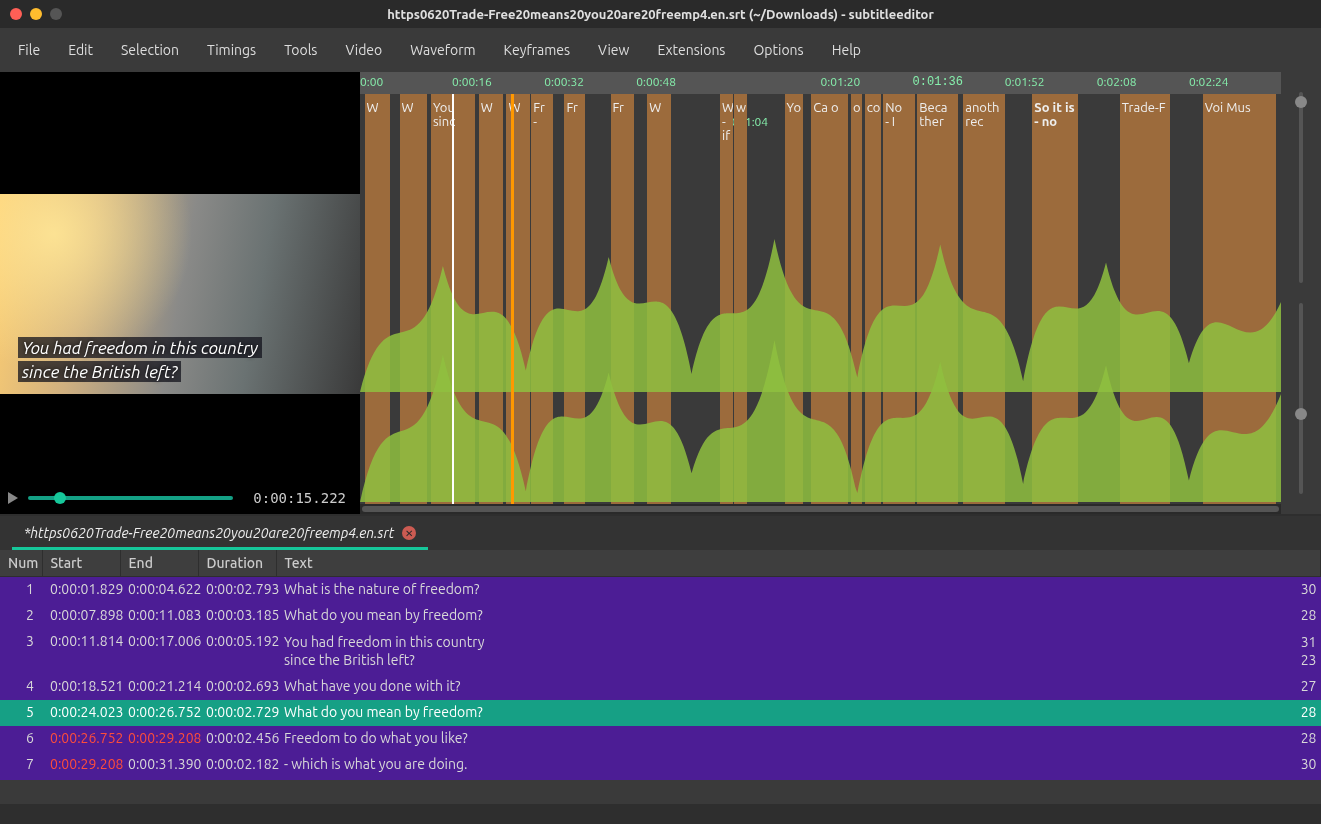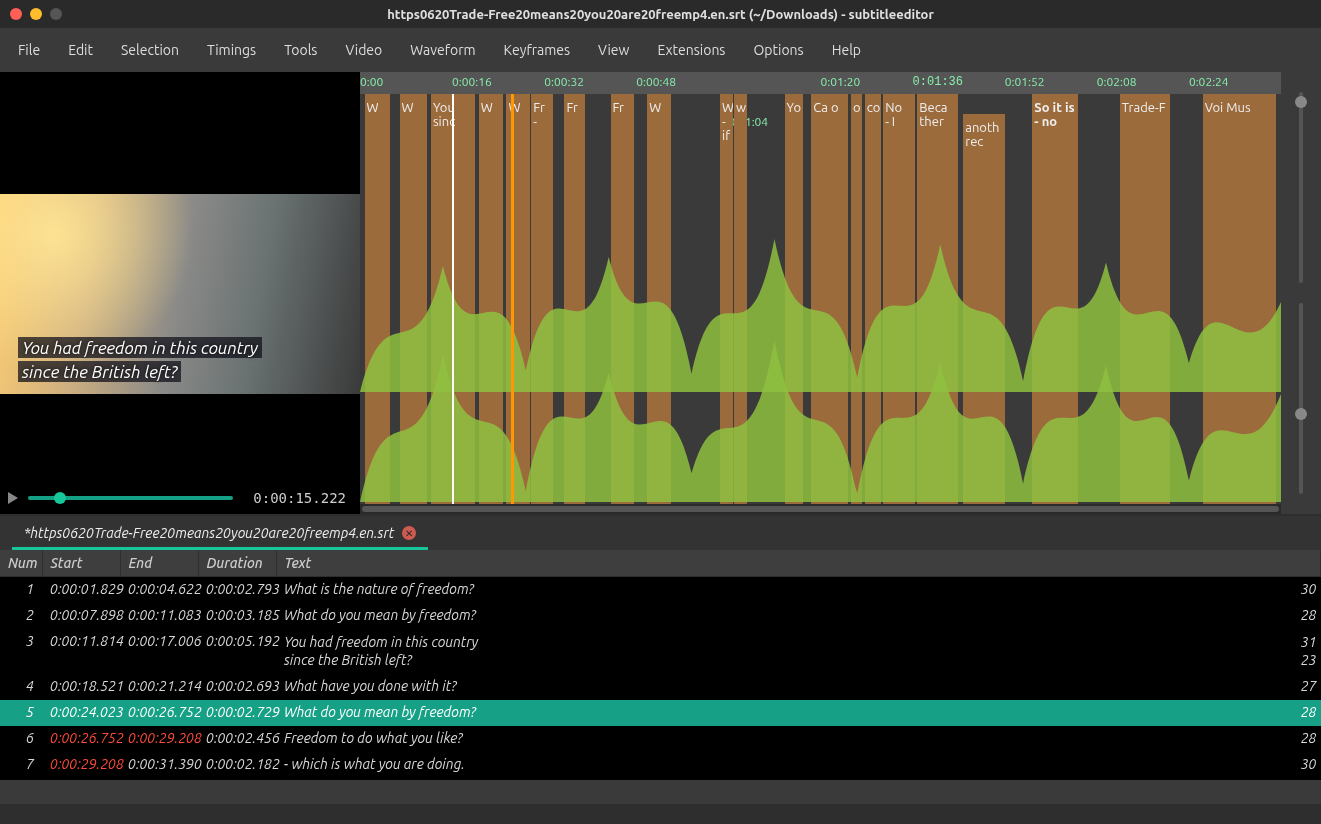--- a/index.html
+++ b/index.html
@@ -38,21 +38,21 @@
   .hscroll div{position:absolute;left:2px;right:2px;top:2px;bottom:2px;background:#555;border-radius:3px;}
   .sliders{width:40px;background:#3a3a3a;display:flex;flex-direction:column;align-items:center;padding:20px 0;gap:20px;}
   .vtrack{width:4px;flex:1;background:#555;border-radius:2px;position:relative;}
   .vtrack::after{content:"";position:absolute;left:-4px;width:12px;height:12px;border-radius:50%;background:#888;}
   .vtrack.t1::after{top:4px;} .vtrack.t2::after{top:55%;}
   .tabbar{height:34px;background:#333;display:flex;align-items:flex-end;padding:0 12px;margin-top:2px;}
   .tab{display:flex;align-items:center;gap:8px;padding:8px 12px 6px;color:#eee;border-bottom:3px solid #16c79a;font-style:italic;}
   .tabclose{width:14px;height:14px;border-radius:50%;background:#cc5b52;display:flex;align-items:center;justify-content:center;color:#2a2a2a;font-size:10px;font-style:normal;}
   table{width:100%;border-collapse:collapse;table-layout:fixed;}
   thead th{background:#3e3e3e;color:#ccc;font-weight:500;text-align:left;padding:5px 8px;border-right:1px solid #2e2e2e;border-bottom:1px solid #2e2e2e;position:sticky;top:0;}
-  .gridwrap{height:230px;overflow-y:auto;background:#000000;font-style:italic;}
+  .gridwrap{height:230px;overflow-y:auto;background:#4c1d95;}
   tbody td{padding:4px 8px;color:#d8d8d8;vertical-align:top;border:none;}
   tbody tr{height:26px;}
   tbody tr.sel{background:#16a085;color:#fff;}
   tbody tr.sel td{color:#fff;}
   .num{text-align:right;}
   .err{color:#ff4d3a;}
   .cps{text-align:right;padding-right:4px;}
   .col-num{width:42px;} .col-time{width:78px;} .col-dur{width:78px;} .col-cps{width:40px;}
   .multiline{line-height:1.35;}
   .statusbar{height:24px;background:#3a3a3a;}
@@ -123,21 +123,21 @@
           <div class="sblk" style="left: 27.2%; width: 2.6%;">Fr</div>
           <div class="sblk" style="left: 31.2%; width: 2.6%;">W</div>
           <div class="sblk" style="left: 39.1%; width: 1.4%;">W<br>- if</div>
           <div class="sblk" style="left: 40.6%; width: 1.4%;">w</div>
           <div class="sblk" style="left: 46.1%; width: 2%;">Yo</div>
           <div class="sblk" style="left: 49%; width: 4%;">Ca o</div>
           <div class="sblk" style="left: 53.3%; width: 1.2%;">o</div>
           <div class="sblk" style="left: 54.8%; width: 1.8%;">co</div>
           <div class="sblk" style="left: 56.8%; width: 3.5%;">No<br>- I</div>
           <div class="sblk" style="left: 60.5%; width: 4.4%;">Beca<br>ther</div>
-          <div class="sblk" style="left: 65.5%; width: 4.5%; margin-top: 20px;">anoth<br>rec</div>
+          <div class="sblk" style="left: 65.5%; width: 4.5%;">anoth<br>rec</div>
           <div class="sblk" style="left: 73%; width: 5%; font-weight: bold;">So it is<br>- no</div>
           <div class="sblk" style="left: 82.5%; width: 5.5%;">Trade-F</div>
           <div class="sblk" style="left: 91.5%; width: 8%;">Voi Mus</div>
         </div>
       <svg class="wavehint top wave" viewBox="0 0 1000 100" preserveAspectRatio="none" style="width:100%">
           <path d="M0,100 C30,40 60,95 90,30 C120,90 150,20 180,88 C210,15 240,92 270,25 C300,85 330,10 360,90 C390,20 420,95 450,15 C480,88 510,22 540,92 C570,12 600,90 630,18 C660,86 690,24 720,94 C750,12 780,88 810,28 C840,92 870,20 900,84 C930,30 960,95 1000,50 L1000,100 Z"></path>
         </svg>
       <svg class="wavehint bot wave" viewBox="0 0 1000 100" preserveAspectRatio="none" style="width:100%">
           <path d="M0,100 C30,30 60,92 90,18 C120,86 150,24 180,94 C210,12 240,88 270,28 C300,92 330,20 360,84 C390,30 420,95 450,10 C480,90 510,20 540,95 C570,15 600,88 630,22 C660,92 690,12 720,90 C750,18 780,86 810,24 C840,94 870,12 900,88 C930,28 960,92 1000,40 L1000,100 Z"></path>
         </svg>

